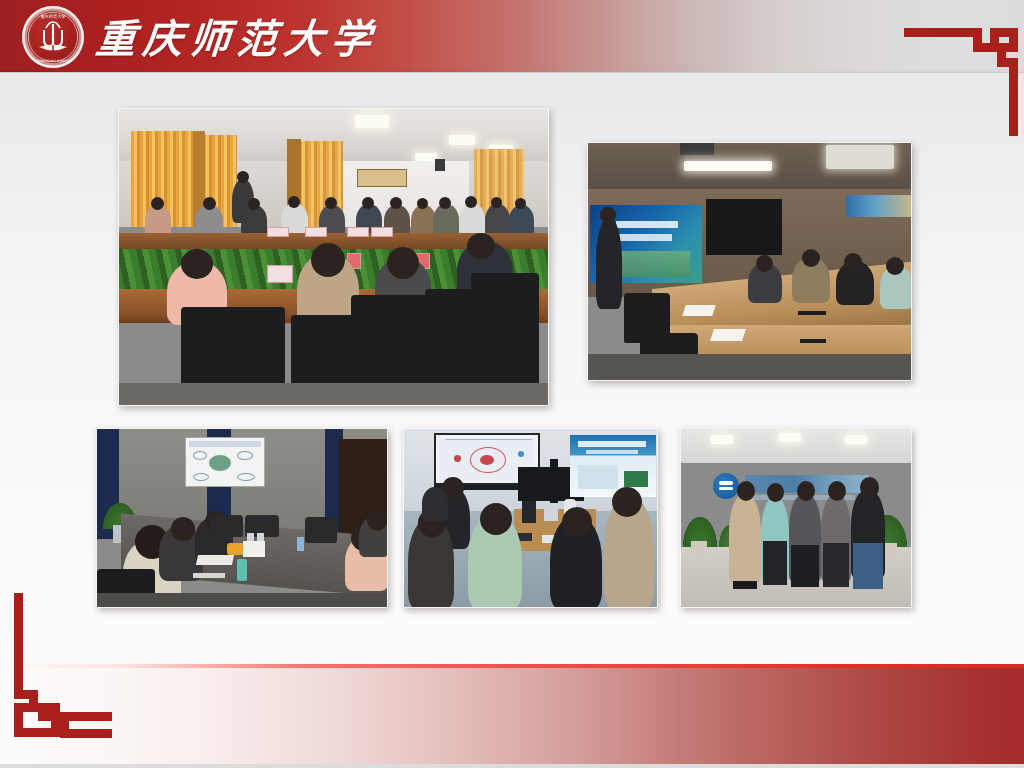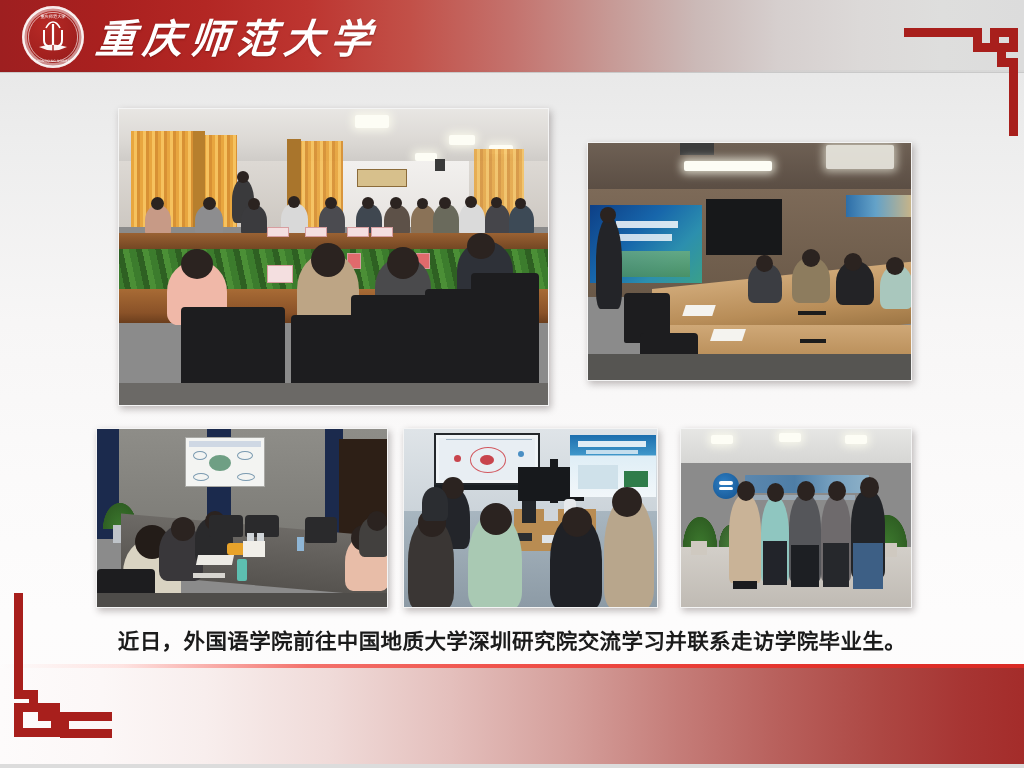--- a/index.html
+++ b/index.html
@@ -441,21 +441,20 @@
       <div class="person" style="left:140px;top:66px;width:30px;height:86px;background:#6e6a6c;border-radius:42% 42% 8% 8%;"></div>
       <div class="head" style="left:147px;top:52px;width:18px;height:20px;"></div>
       <div style="position:absolute;left:142px;top:114px;width:26px;height:44px;background:#26282c;"></div>
 
       <div class="person" style="left:170px;top:62px;width:34px;height:86px;background:#222428;border-radius:40% 40% 8% 8%;"></div>
       <div class="head" style="left:179px;top:48px;width:19px;height:21px;"></div>
       <div style="position:absolute;left:172px;top:114px;width:30px;height:46px;background:#3d5f85;"></div>
     </div>
   </div>
 
-  <div id="caption">近日，外国语学院前往中国地质大学深圳研究院交流学习并联系走访学院毕业生。</div>
 
   <div id="footer-top-line"></div>
   <div id="footer"></div>
   <div id="footer-bottom-edge"></div>
 
   <div class="bracket" id="bracket-bl">
     <span style="left:0;   top:0;    width:9px;  height:106px;"></span>
     <span style="left:0;   top:97px; width:24px; height:9px;"></span>
     <span style="left:15px;top:97px; width:9px;  height:22px;"></span>
     <span style="left:0;   top:110px;width:46px; height:9px;"></span>

